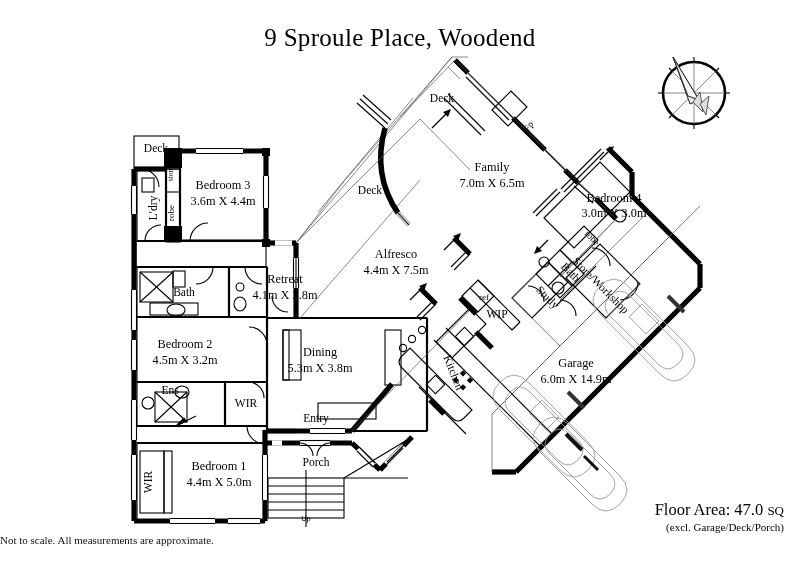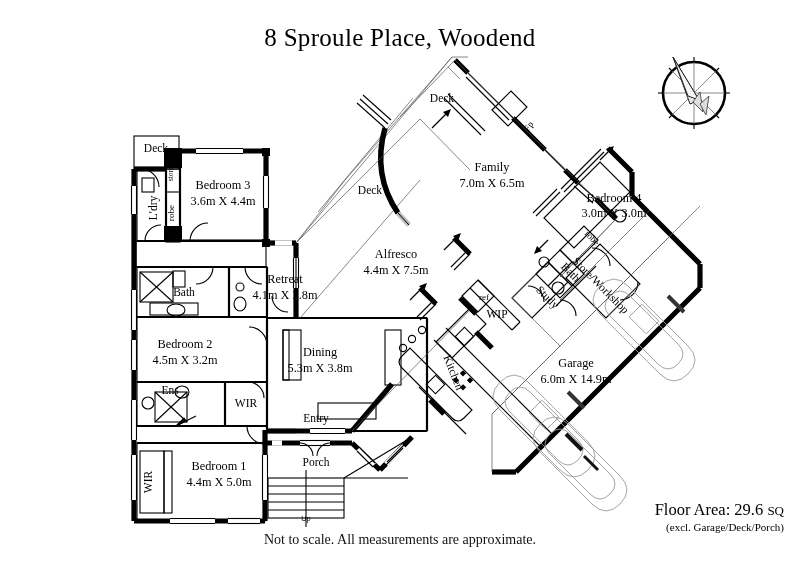--- a/index.html
+++ b/index.html
@@ -4,41 +4,41 @@
 <style>
   html,body{margin:0;padding:0;background:#ffffff;}
   body{width:800px;height:566px;overflow:hidden;font-family:"Liberation Serif",serif;color:#000;}
   #page{position:relative;width:800px;height:566px;background:#fff;}
   #title{position:absolute;left:0;top:24px;width:800px;text-align:center;
          font-family:"Liberation Serif",serif;font-size:25px;letter-spacing:.3px;}
   #floorArea{position:absolute;right:16px;top:500px;text-align:right;}
   #floorArea .fa-main{font-size:16.5px;font-family:"Liberation Serif",serif;}
   #floorArea .fa-sq{font-size:13px;}
   #floorArea .fa-sub{font-size:11px;margin-top:1px;text-align:right;}
-  #disclaimer{position:absolute;left:0;top:534px;width:800px;text-align:center;
-              font-size:14px;line-height:12px;color:#111;font-family:"Liberation Serif",serif;}
+  #disclaimer{position:absolute;left:0;top:534px;width:800px;text-align:left;
+              font-size:11px;line-height:12px;color:#111;font-family:"Liberation Serif",serif;}
   svg{position:absolute;left:0;top:0;}
   .wallthick{stroke:#000;stroke-width:5.2;fill:none;stroke-linecap:butt;}
   .wallthin{stroke:#000;stroke-width:1.1;fill:none;}
   .wallmed{stroke:#000;stroke-width:2.2;fill:none;}
   .hair{stroke:#555;stroke-width:.7;fill:none;}
   .carl{stroke:#9a9a9a;stroke-width:.9;fill:none;}
   .lbl{font-family:"Liberation Serif",serif;font-size:11.5px;fill:#000;}
   .lblbig{font-family:"Liberation Serif",serif;font-size:12.3px;fill:#000;}
   .lblsm{font-family:"Liberation Serif",serif;font-size:9.2px;fill:#000;}
   .lbltiny{font-family:"Liberation Serif",serif;font-size:7.2px;fill:#000;}
   .lblup{font-family:"Liberation Sans",sans-serif;font-size:7.4px;fill:#000;}
   .ctr{text-anchor:middle;}
 </style>
 </head>
 <body>
 
 <div id="page">
 
-  <div id="title">8 Sproule Place, Woodend</div>
+  <div id="title">9 Sproule Place, Woodend</div>
 
   <svg width="800" height="566" viewBox="0 0 800 566">
 
     <g>
       <circle cx="694" cy="93" r="31" fill="#fff" stroke="#000" stroke-width="2.6"></circle>
       <g class="hair">
         <line x1="694" y1="62" x2="694" y2="124"></line>
         <line x1="663" y1="93" x2="725" y2="93"></line>
         <line x1="672" y1="71" x2="716" y2="115"></line>
         <line x1="716" y1="71" x2="672" y2="115"></line>
@@ -538,21 +538,21 @@
 
     <text class="lbl ctr" transform="translate(450,374) rotate(68)">Kitchen</text>
 
     <text class="lblbig ctr" x="576" y="367">Garage</text>
     <text class="lblbig ctr" x="576" y="383">6.0m X 14.9m</text>
 
   </svg>
 
   <div id="floorArea">
     <div class="fa-main">
-      <span>Floor Area: 29.6</span>
+      <span>Floor Area: 47.0</span>
       <span class="fa-sq">SQ</span>
     </div>
     <div class="fa-sub">(excl. Garage/Deck/Porch)</div>
   </div>
 
   <div id="disclaimer">
     <div>Not to scale. All measurements are approximate.</div>
   </div>
 
 </div>

